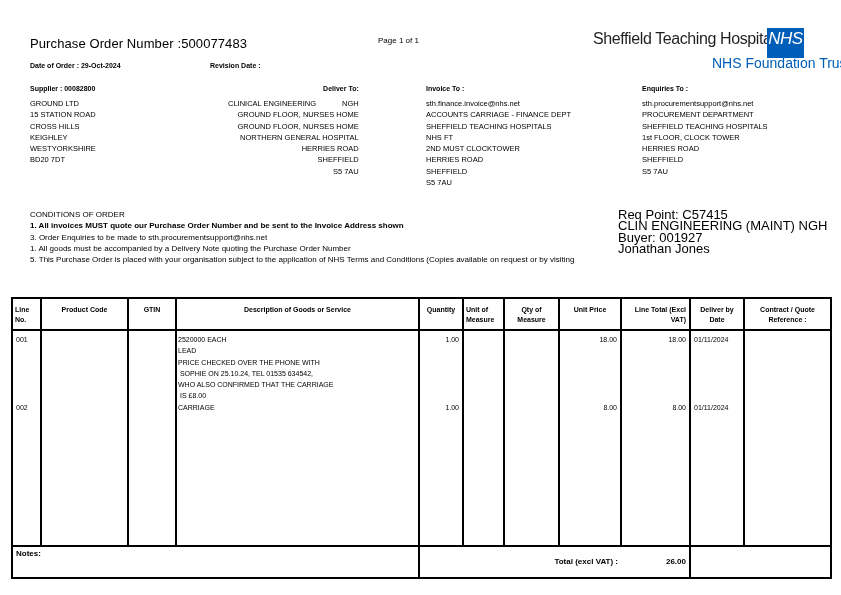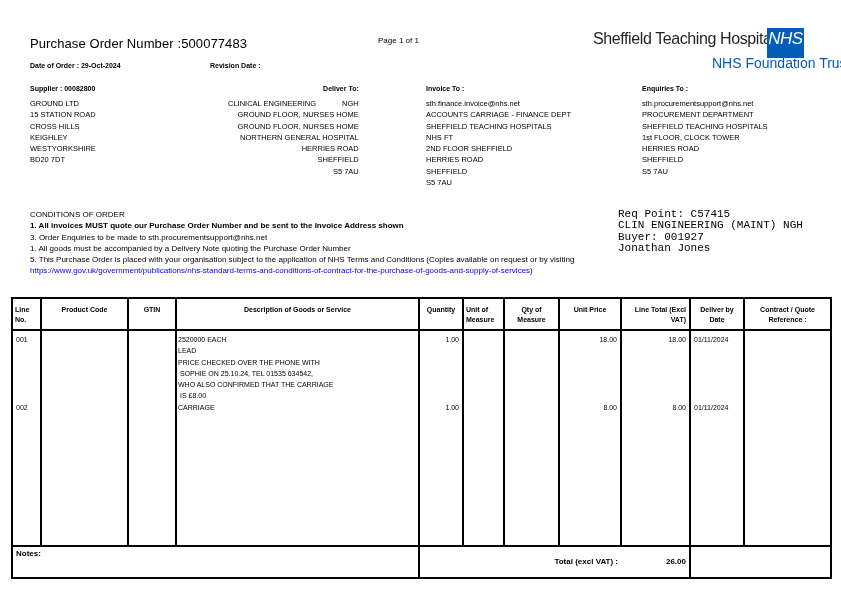--- a/index.html
+++ b/index.html
@@ -10,21 +10,21 @@
   .page-no { left: 378px; top: 36px; font-size: 8px; }
   .small { font-size: 7px; }
   .bold { font-weight: bold; }
   .logo-text { left: 593px; top: 30px; font-size: 16px; color: #231f20; letter-spacing: -0.4px; }
   .nhs-badge { left: 767px; top: 28px; width: 37px; height: 30px; background: #005eb8; color: #fff; font-weight: normal; font-style: italic; font-size: 17px; line-height: 22px; text-align: center; letter-spacing: -0.5px; }
   .foundation { left: 712px; top: 55px; font-size: 14px; color: #005eb8; }
   .addr-block { position: absolute; font-size: 7.5px; line-height: 11.3px; }
   .addr-head { font-weight: bold; font-size: 7px; margin-bottom: 4px; line-height: 10px; }
   .conditions { left: 30px; top: 209px; font-size: 8px; line-height: 11.3px; }
   .conditions .c-link { color: #0000ee; }
-  .req-block { left: 618px; top: 209px; font-size: 11px; line-height: 11.3px; font-family: Liberation Mono, monospace; }
+  .req-block { left: 618px; top: 209px; font-size: 13px; line-height: 11.3px; }
   table.po { position: absolute; left: 11px; top: 297px; width: 819px; border-collapse: collapse; table-layout: fixed; padding-left: 12px; }
   table.po th, table.po td { border-left: 2px solid #000; border-right: 2px solid #000; font-size: 7px; vertical-align: top; padding: 2px 3px; }
   table.po th { border-top: 2px solid #000; border-bottom: 2px solid #000; font-weight: bold; text-align: center; height: 32px; line-height: 10px; padding-top: 6px; }
   table.po th.left { text-align: left; padding-left: 2px; }
   table.po th.right { text-align: right; }
   table.po td.body-cell { height: 216px; line-height: 11.3px; padding-top: 3px; }
   table.po td.num { text-align: right; }
   .line-entry { white-space: pre; }
   table.po tr.notes-row td { border-top: 2px solid #000; border-bottom: 2px solid #000; height: 32px; }
   .notes-label { font-weight: bold; font-size: 8px; }
@@ -63,21 +63,21 @@
   <div>SHEFFIELD</div>
   <div>S5 7AU</div>
 </div>
 
 <div class="addr-block" style="left:426px; top:84px;">
   <div class="addr-head">Invoice To :</div>
   <div>sth.finance.invoice@nhs.net</div>
   <div>ACCOUNTS CARRIAGE - FINANCE DEPT</div>
   <div>SHEFFIELD TEACHING HOSPITALS</div>
   <div>NHS FT</div>
-  <div>2ND FLOOR SHEFFIELD</div>
+  <div>2ND MUST CLOCKTOWER</div>
   <div>HERRIES ROAD</div>
   <div>SHEFFIELD</div>
   <div>S5 7AU</div>
 </div>
 
 <div class="addr-block" style="left:642px; top:84px;">
   <div class="addr-head">Enquiries To :</div>
   <div>sth.procurementsupport@nhs.net</div>
   <div>PROCUREMENT DEPARTMENT</div>
   <div>SHEFFIELD TEACHING HOSPITALS</div>
@@ -86,21 +86,20 @@
   <div>SHEFFIELD</div>
   <div>S5 7AU</div>
 </div>
 
 <div class="abs conditions">
   <div>CONDITIONS OF ORDER</div>
   <div class="bold">1. All invoices MUST quote our Purchase Order Number and be sent to the Invoice Address shown</div>
   <div>3. Order Enquiries to be made to sth.procurementsupport@nhs.net</div>
   <div>1. All goods must be accompanied by a Delivery Note quoting the Purchase Order Number</div>
   <div>5. This Purchase Order is placed with your organisation subject to the application of NHS Terms and Conditions (Copies available on request or by visiting</div>
-  <div><span class="c-link">https://www.gov.uk/government/publications/nhs-standard-terms-and-conditions-of-contract-for-the-purchase-of-goods-and-supply-of-services</span><span>)</span></div>
 </div>
 
 <div class="abs req-block">
   <div>Req Point: C57415</div>
   <div>CLIN ENGINEERING (MAINT) NGH</div>
   <div>Buyer: 001927</div>
   <div>Jonathan Jones</div>
 </div>
 
 <table class="po">

